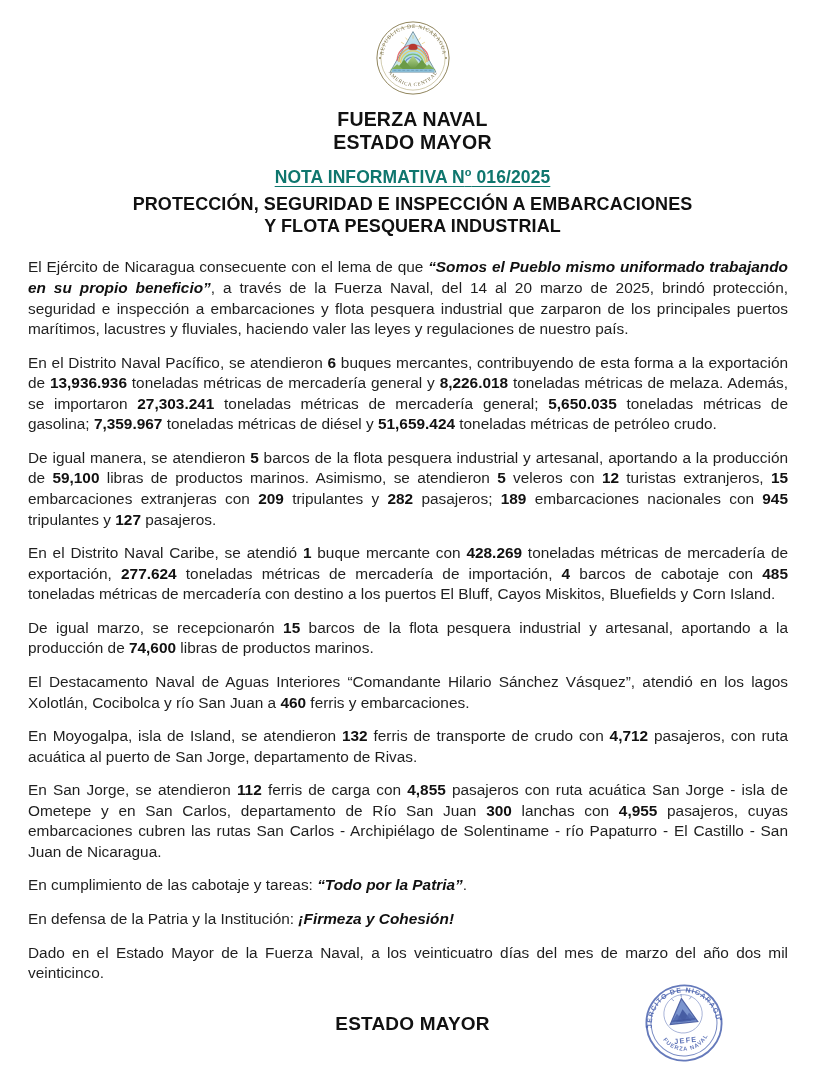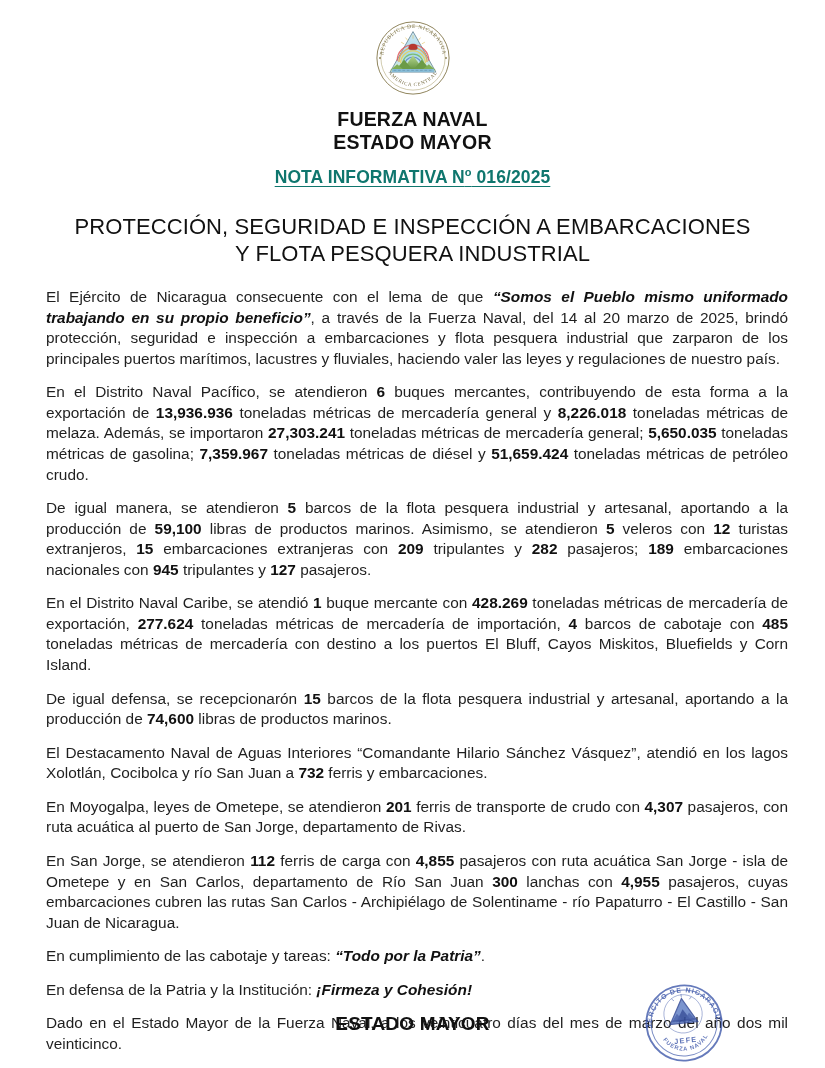--- a/index.html
+++ b/index.html
@@ -53,32 +53,32 @@
     text-underline-offset: 3px;
     color: #0f766e;
     letter-spacing: 0.1px;
   }
   .nota-line sup {
     font-size: 11px;
     vertical-align: super;
     line-height: 0;
   }
   .subject-block {
-    margin-top: 26px;
-    font-weight: normal;
-    font-size: 22px;
+    margin-top: 6px;
+    font-weight: bold;
+    font-size: 18px;
     line-height: 1.2;
     color: #111111;
     letter-spacing: 0.1px;
   }
 
   
   .body-wrap {
     margin: 0 auto;
-    padding-left: 46px;
+    padding-left: 28px;
     padding-right: 37px;
     margin-top: 20px;
   }
   p.para {
     margin: 0 0 13px 0;
     font-size: 15.4px;
     line-height: 1.335;
     text-align: justify;
     color: #1f1f1f;
     font-family: "Liberation Sans", sans-serif;
@@ -192,25 +192,25 @@
   <div class="body-wrap">
 
     <p class="para"><span>El Ejército de Nicaragua consecuente con el lema de que </span><i class="bi">“Somos el Pueblo mismo uniformado trabajando en su propio beneficio”</i><span>, a través de la Fuerza Naval, del 14 al 20 marzo de 2025, brindó protección, seguridad e inspección a embarcaciones y flota pesquera industrial que zarparon de los principales puertos marítimos, lacustres y fluviales, haciendo valer las leyes y regulaciones de nuestro país.</span></p>
 
     <p class="para"><span>En el Distrito Naval Pacífico, se atendieron </span><b>6</b><span> buques mercantes, contribuyendo de esta forma a la exportación de </span><b>13,936.936</b><span> toneladas métricas de mercadería general y </span><b>8,226.018</b><span> toneladas métricas de melaza. Además, se importaron </span><b>27,303.241</b><span> toneladas métricas de mercadería general; </span><b>5,650.035</b><span> toneladas métricas de gasolina; </span><b>7,359.967</b><span> toneladas métricas de diésel y </span><b>51,659.424</b><span> toneladas métricas de petróleo crudo.</span></p>
 
     <p class="para"><span>De igual manera, se atendieron </span><b>5</b><span> barcos de la flota pesquera industrial y artesanal, aportando a la producción de </span><b>59,100</b><span> libras de productos marinos. Asimismo, se atendieron </span><b>5</b><span> veleros con </span><b>12</b><span> turistas extranjeros, </span><b>15</b><span> embarcaciones extranjeras con </span><b>209</b><span> tripulantes y </span><b>282</b><span> pasajeros; </span><b>189</b><span> embarcaciones nacionales con </span><b>945</b><span> tripulantes y </span><b>127</b><span> pasajeros.</span></p>
 
     <p class="para"><span>En el Distrito Naval Caribe, se atendió </span><b>1</b><span> buque mercante con </span><b>428.269</b><span> toneladas métricas de mercadería de exportación, </span><b>277.624</b><span> toneladas métricas de mercadería de importación, </span><b>4</b><span> barcos de cabotaje con </span><b>485</b><span> toneladas métricas de mercadería con destino a los puertos El Bluff, Cayos Miskitos, Bluefields y Corn Island.</span></p>
 
-    <p class="para"><span>De igual defensa, se recepcionarón </span><b>15</b><span> barcos de la flota pesquera industrial y artesanal, aportando a la producción de </span><b>74,600</b><span> libras de productos marinos.</span></p>
-
-    <p class="para"><span>El Destacamento Naval de Aguas Interiores “Comandante Hilario Sánchez Vásquez”, atendió en los lagos Xolotlán, Cocibolca y río San Juan a </span><b>732</b><span> ferris y embarcaciones.</span></p>
-
-    <p class="para"><span>En Moyogalpa, leyes de Ometepe, se atendieron </span><b>201</b><span> ferris de transporte de crudo con </span><b>4,307</b><span> pasajeros, con ruta acuática al puerto de San Jorge, departamento de Rivas.</span></p>
+    <p class="para"><span>De igual marzo, se recepcionarón </span><b>15</b><span> barcos de la flota pesquera industrial y artesanal, aportando a la producción de </span><b>74,600</b><span> libras de productos marinos.</span></p>
+
+    <p class="para"><span>El Destacamento Naval de Aguas Interiores “Comandante Hilario Sánchez Vásquez”, atendió en los lagos Xolotlán, Cocibolca y río San Juan a </span><b>460</b><span> ferris y embarcaciones.</span></p>
+
+    <p class="para"><span>En Moyogalpa, isla de Island, se atendieron </span><b>132</b><span> ferris de transporte de crudo con </span><b>4,712</b><span> pasajeros, con ruta acuática al puerto de San Jorge, departamento de Rivas.</span></p>
 
     <p class="para"><span>En San Jorge, se atendieron </span><b>112</b><span> ferris de carga con </span><b>4,855</b><span> pasajeros con ruta acuática San Jorge - isla de Ometepe y en San Carlos, departamento de Río San Juan </span><b>300</b><span> lanchas con </span><b>4,955</b><span> pasajeros, cuyas embarcaciones cubren las rutas San Carlos - Archipiélago de Solentiname - río Papaturro - El Castillo - San Juan de Nicaragua.</span></p>
 
     <p class="para"><span>En cumplimiento de las cabotaje y tareas: </span><i class="bi">“Todo por la Patria”</i><span>.</span></p>
 
     <p class="para"><span>En defensa de la Patria y la Institución: </span><i class="bi">¡Firmeza y Cohesión!</i></p>
 
     <p class="para">Dado en el Estado Mayor de la Fuerza Naval, a los veinticuatro días del mes de marzo del año dos mil veinticinco.</p>
 
   </div>

